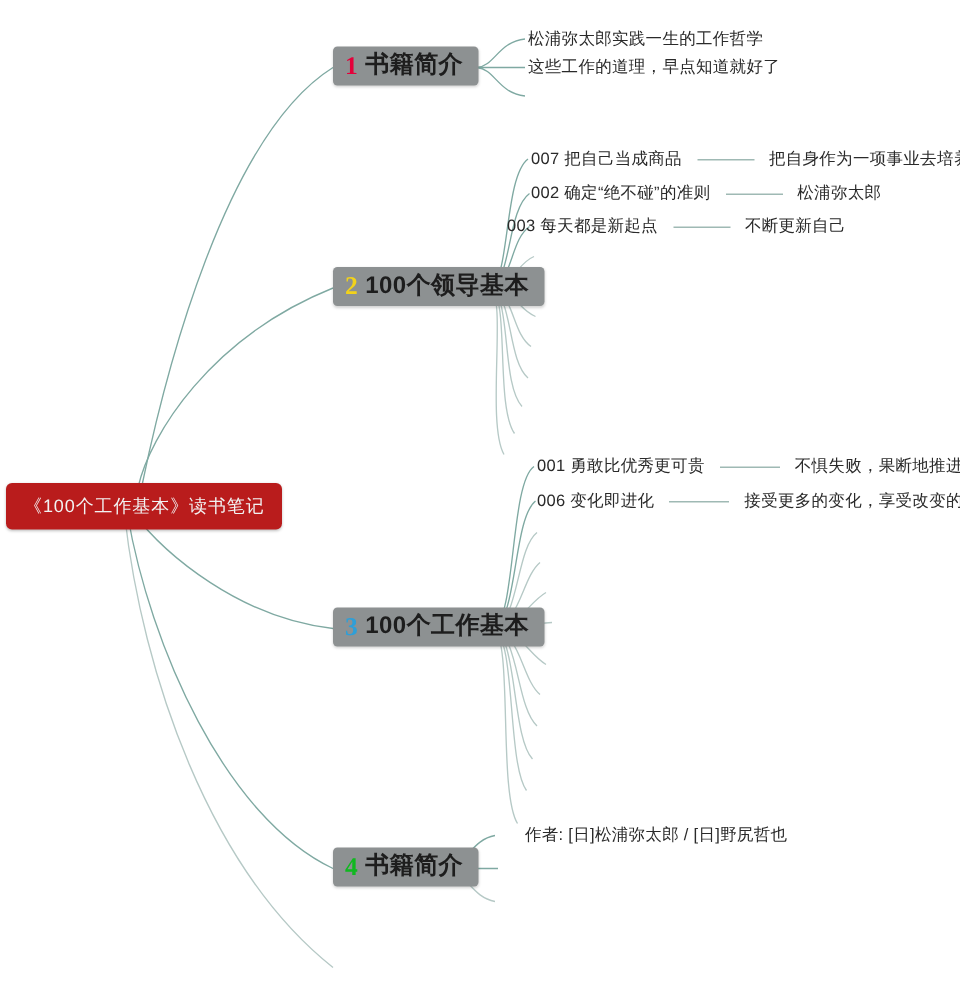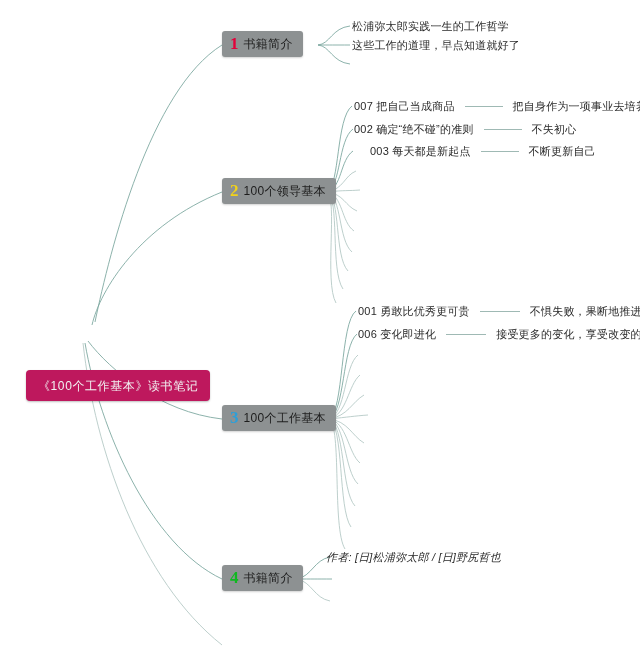--- a/index.html
+++ b/index.html
@@ -35,35 +35,35 @@
     box-sizing: border-box;
   }
   .node .num {
     font-size: 17px;
     font-weight: bold;
     line-height: 1;
     margin-right: 5px;
     font-family: "Liberation Serif", "DejaVu Serif", serif;
   }
   .node .label {
-    font-size: 12px;
+    font-size: 16px;
     color: #1d1d1d;
     line-height: 1;
     letter-spacing: 0.3px;
+    font-weight: bold;
   }
   #root-node {
     position: absolute;
-    left: 26px;
+    left: 4px;
     top: 322px;
-    background: #be185d;
+    background: #b91c1c;
     border-radius: 4px;
     padding: 6px 12px 7px 12px;
     box-shadow: 0 1px 2px rgba(0,0,0,0.25);
     white-space: nowrap;
-    margin-top: 48px;
   }
   #root-node .label {
     font-size: 12px;
     color: #f2f2f2;
     letter-spacing: 0.6px;
     line-height: 1;
   }
   .leaf {
     position: absolute;
     font-size: 11px;
@@ -178,34 +178,34 @@
   <div class="leaf" style="left:352px; top:21px;">松浦弥太郎实践一生的工作哲学</div>
 
   <div class="leaf-pair" style="left:354px; top:101px;">
     <span>007 把自己当成商品</span>
     <span class="dash" style="width:38px;"></span>
     <span>把自身作为一项事业去培养</span>
   </div>
   <div class="leaf-pair" style="left:354px; top:124px;">
     <span>002 确定“绝不碰”的准则</span>
     <span class="dash" style="width:38px;"></span>
-    <span>不失初心</span>
-  </div>
-  <div class="leaf-pair" style="left:370px; top:146px;justify-content:center;">
+    <span>松浦弥太郎</span>
+  </div>
+  <div class="leaf-pair" style="left:338px; top:146px;justify-content:center;">
     <span>003 每天都是新起点</span>
     <span class="dash" style="width:38px;"></span>
     <span>不断更新自己</span>
   </div>
 
   <div class="leaf-pair" style="left:358px; top:306px;">
     <span>001 勇敢比优秀更可贵</span>
     <span class="dash" style="width:40px;"></span>
     <span>不惧失败，果断地推进工作</span>
   </div>
   <div class="leaf-pair" style="left:358px; top:329px;">
     <span>006 变化即进化</span>
     <span class="dash" style="width:40px;"></span>
     <span>接受更多的变化，享受改变的过程</span>
   </div>
 
-  <div class="leaf" style="left:326px; top:552px;font-style:italic;">作者: [日]松浦弥太郎 / [日]野尻哲也</div>
+  <div class="leaf" style="left:350px; top:552px;">作者: [日]松浦弥太郎 / [日]野尻哲也</div>
 
 </div>
 
 </body></html>

